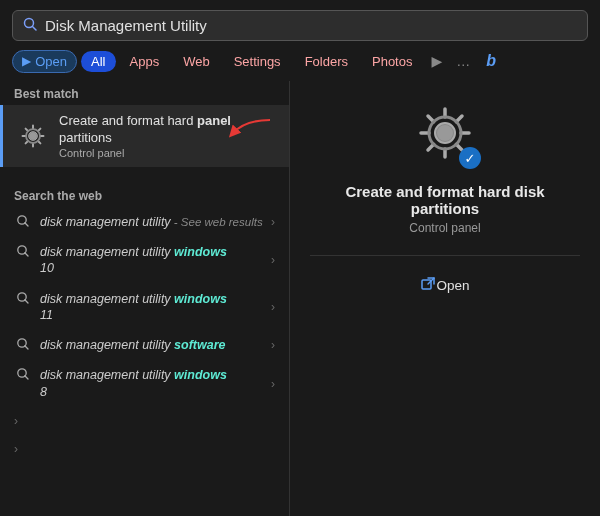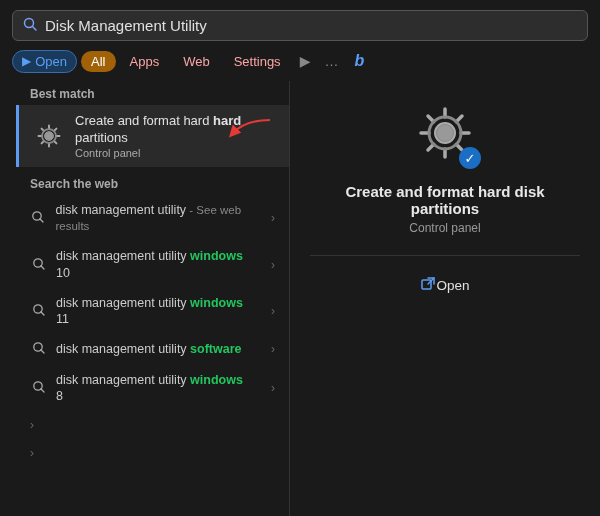--- a/index.html
+++ b/index.html
@@ -57,21 +57,21 @@
     .tab.active-chat {
       background: #1a3a5c;
       color: #5b9df5;
       border: 1px solid #3a6ab0;
       display: flex;
       align-items: center;
       gap: 4px;
       padding: 3px 9px;
     }
     .tab.active-all {
-      background: #a16207;
+      background: #1d4ed8;
       color: #fff;
       border-radius: 14px;
     }
     .tab-arrow {
       color: #888;
       font-size: 14px;
       padding: 3px 5px;
     }
     .tab-dots {
       color: #888;
@@ -89,21 +89,21 @@
 
     
     .main-content {
       display: flex;
       height: calc(516px - 80px);
     }
 
     
     .left-panel {
       width: 290px;
-      padding: 0 0 0 16px;
+      padding: 0 0 0 0;
       overflow-y: auto;
       border-right: 1px solid #333;
     }
 
     .section-label {
       font-size: 12px;
       color: #aaa;
       padding: 6px 14px 4px 14px;
       font-weight: 600;
     }
@@ -146,50 +146,51 @@
 
     
     .arrow-annotation {
       position: absolute;
       right: 14px;
       top: 10px;
     }
 
     .web-search-section {
       padding-top: 4px;
+      margin-top: 12px;
     }
 
     .search-item {
       display: flex;
       align-items: center;
       padding: 7px 14px;
       cursor: pointer;
       border-radius: 0;
       justify-content: space-between;
     }
     .search-item-left {
       display: flex;
-      align-items: center;
       gap: 10px;
       flex: 1;
+      font-style: italic;
     }
     .search-item-icon {
       color: #aaa;
       font-size: 13px;
       width: 16px;
       text-align: center;
     }
     .search-item-text {
       font-size: 12.5px;
       color: #ccc;
       line-height: 1.3;
     }
     .search-item-text .highlight {
       font-weight: 700;
-      color: #22c55e;
+      color: #5eead4;
     }
     .search-item-text .sub-text {
       color: #888;
       font-size: 11.5px;
     }
     .chevron-right {
       color: #666;
       font-size: 12px;
     }
 
@@ -273,20 +274,22 @@
 
 <div class="filter-tabs">
   <button class="tab active-chat">
     <span style="font-size:12px;">▶</span>
     <span>Open</span>
   </button>
   <button class="tab active-all">All</button>
   <button class="tab">Apps</button>
   <button class="tab">Web</button>
   <button class="tab">Settings</button>
+  <button class="tab">Folders</button>
+  <button class="tab">Photos</button>
   <span class="tab-arrow">▶</span>
   <span class="tab-dots">…</span>
   <span class="tab-bing" style="color:#5b9df5; font-style:italic; font-weight:bold; font-size:16px;">b</span>
 </div>
 
 <div class="main-content">
 
   <div class="left-panel">
 
     <div class="section-label">Best match</div>
@@ -295,21 +298,21 @@
       <div class="best-match-icon">
         <svg class="gear-icon-svg" viewBox="0 0 32 32" fill="none">
           <circle cx="16" cy="16" r="5" fill="#888" stroke="#aaa" stroke-width="1"></circle>
           <path d="M16 4v4M16 24v4M4 16h4M24 16h4M7.5 7.5l2.8 2.8M21.7 21.7l2.8 2.8M7.5 24.5l2.8-2.8M21.7 10.3l2.8-2.8" stroke="#aaa" stroke-width="2.2" stroke-linecap="round"></path>
           <circle cx="16" cy="16" r="8" stroke="#888" stroke-width="2" fill="none"></circle>
           <circle cx="16" cy="16" r="4" fill="#999"></circle>
         </svg>
       </div>
       <div class="best-match-text">
         <div class="title">
-          <span>Create and format hard </span><span class="bold">hard</span><span> partitions</span>
+          <span>Create and format hard </span><span class="bold">panel</span><span> partitions</span>
         </div>
         <div class="subtitle">Control panel</div>
       </div>
 
       <div class="arrow-annotation">
         <svg width="60" height="28" viewBox="0 0 60 28">
           <defs>
             <marker id="arrowhead" markerWidth="6" markerHeight="6" refX="3" refY="3" orient="auto">
               <polygon points="0 0, 6 3, 0 6" fill="#e53935"></polygon>
             </marker>

